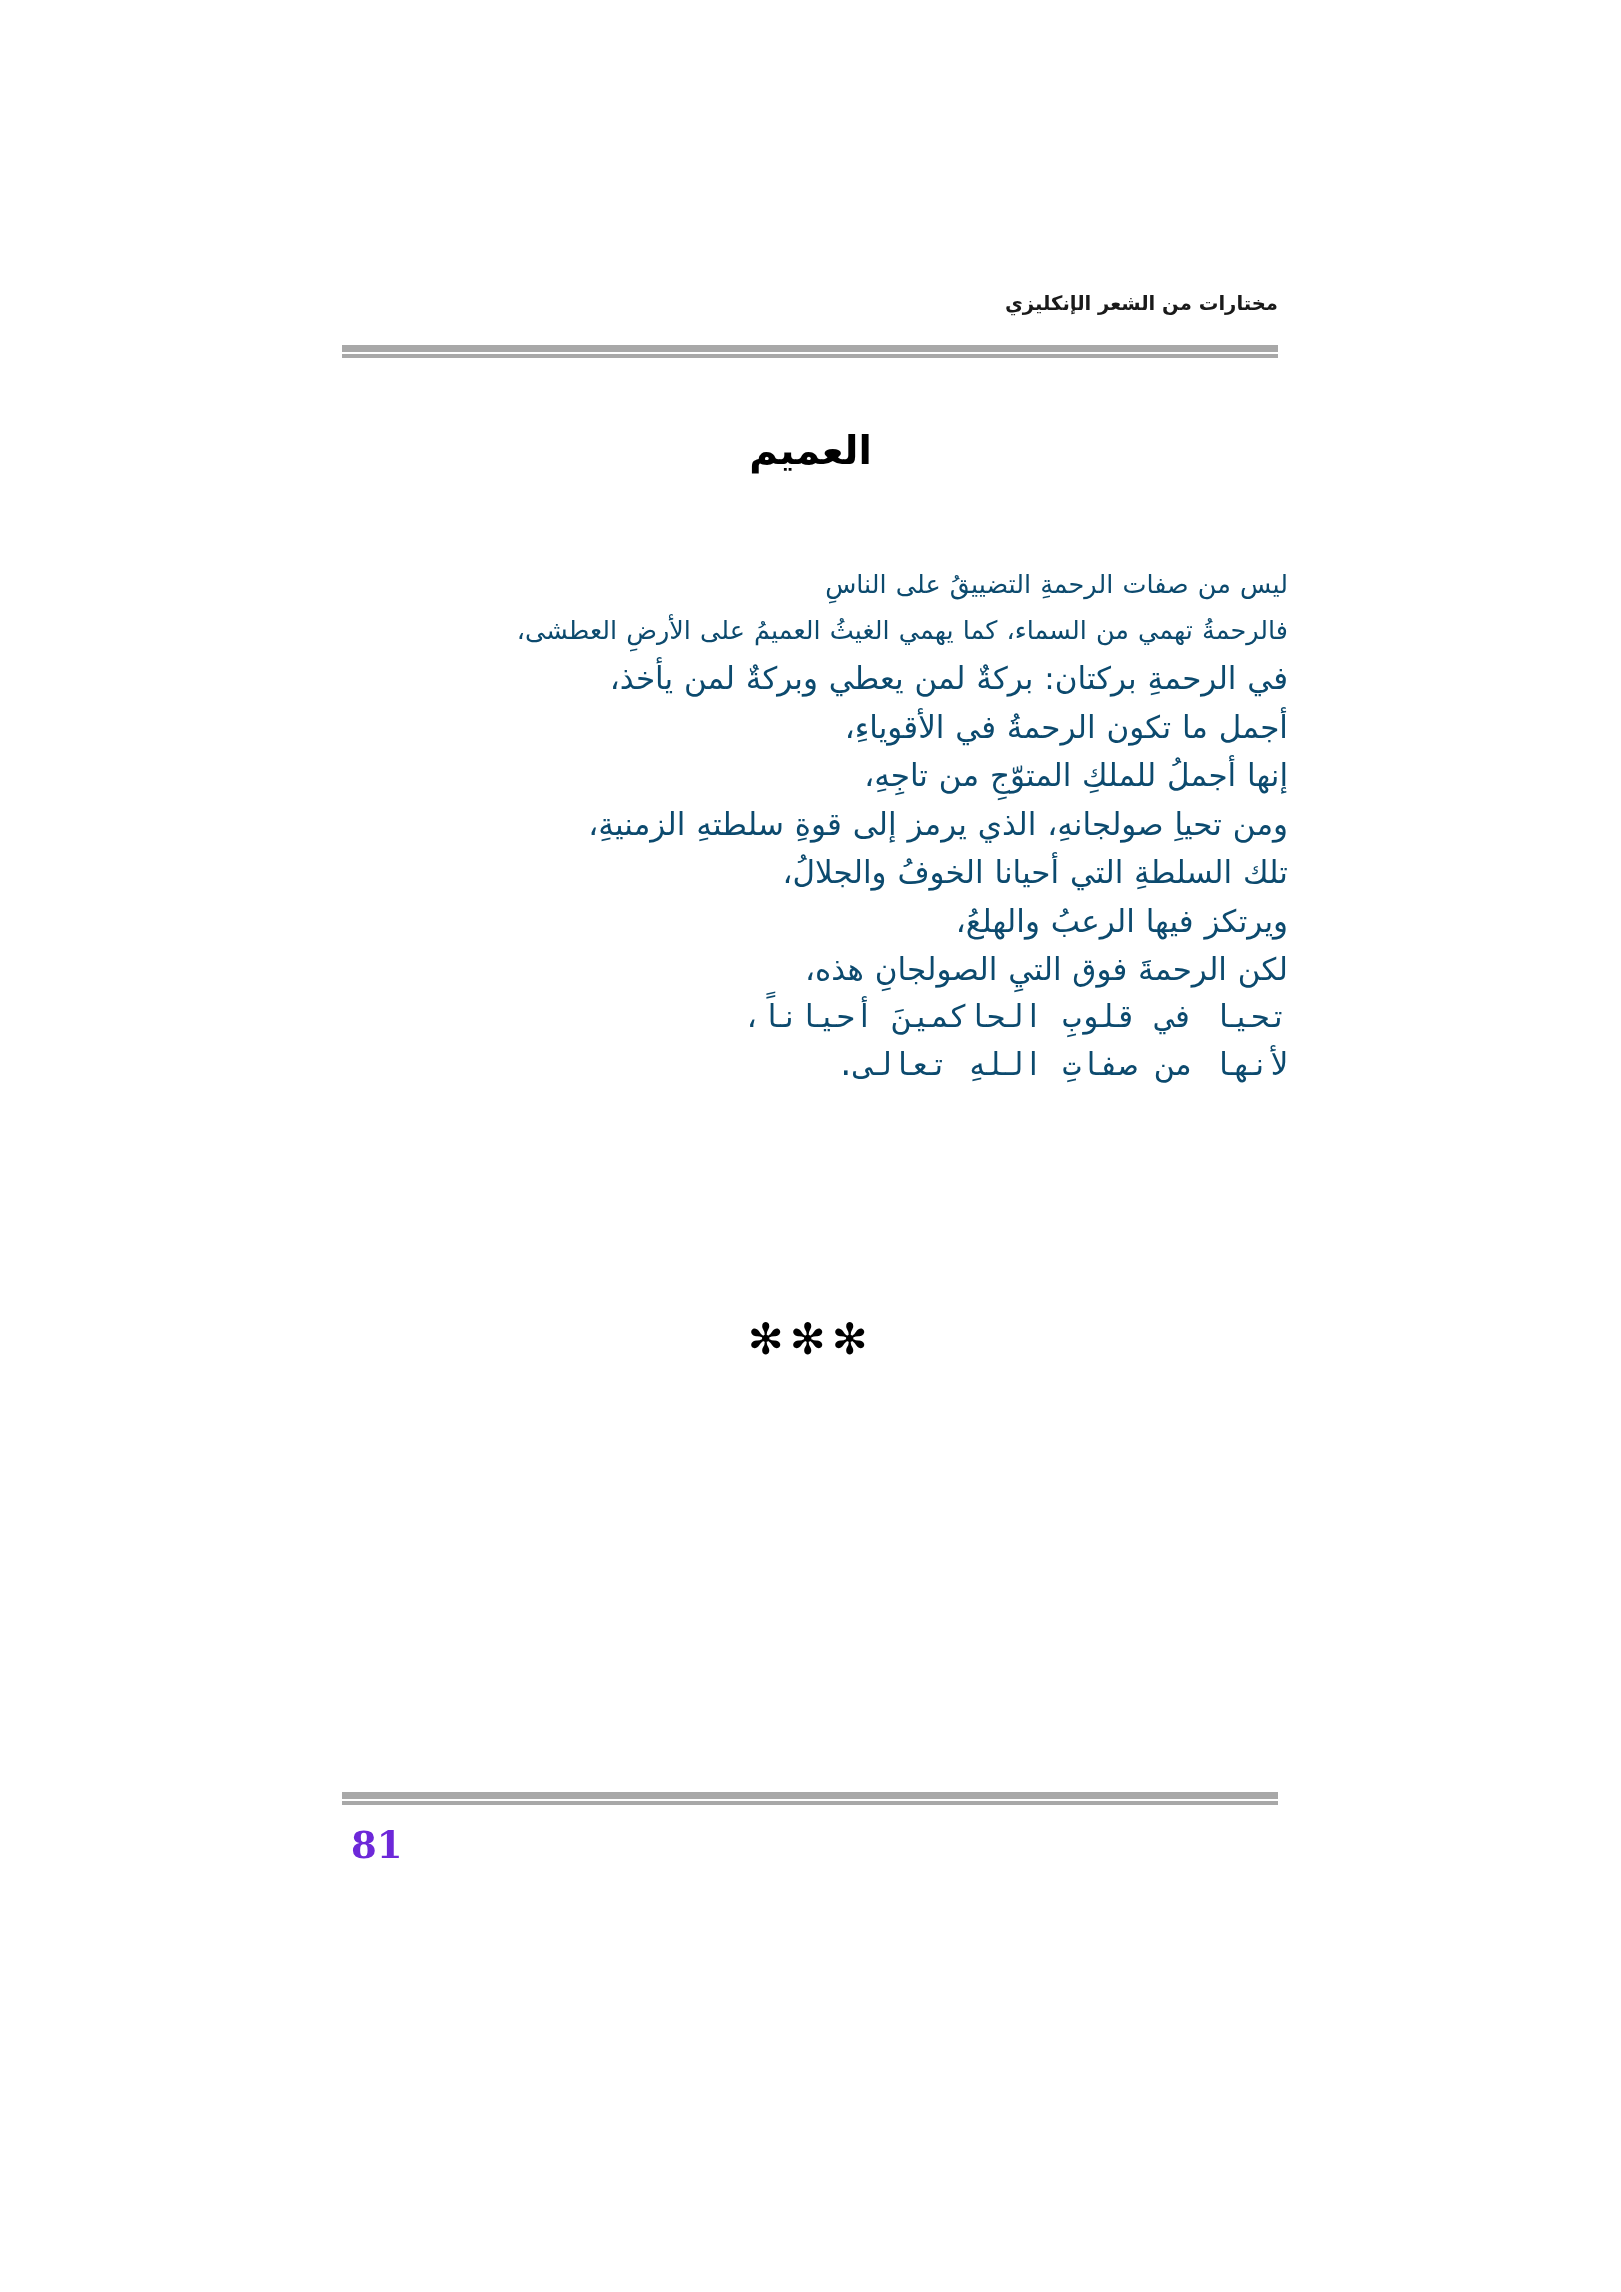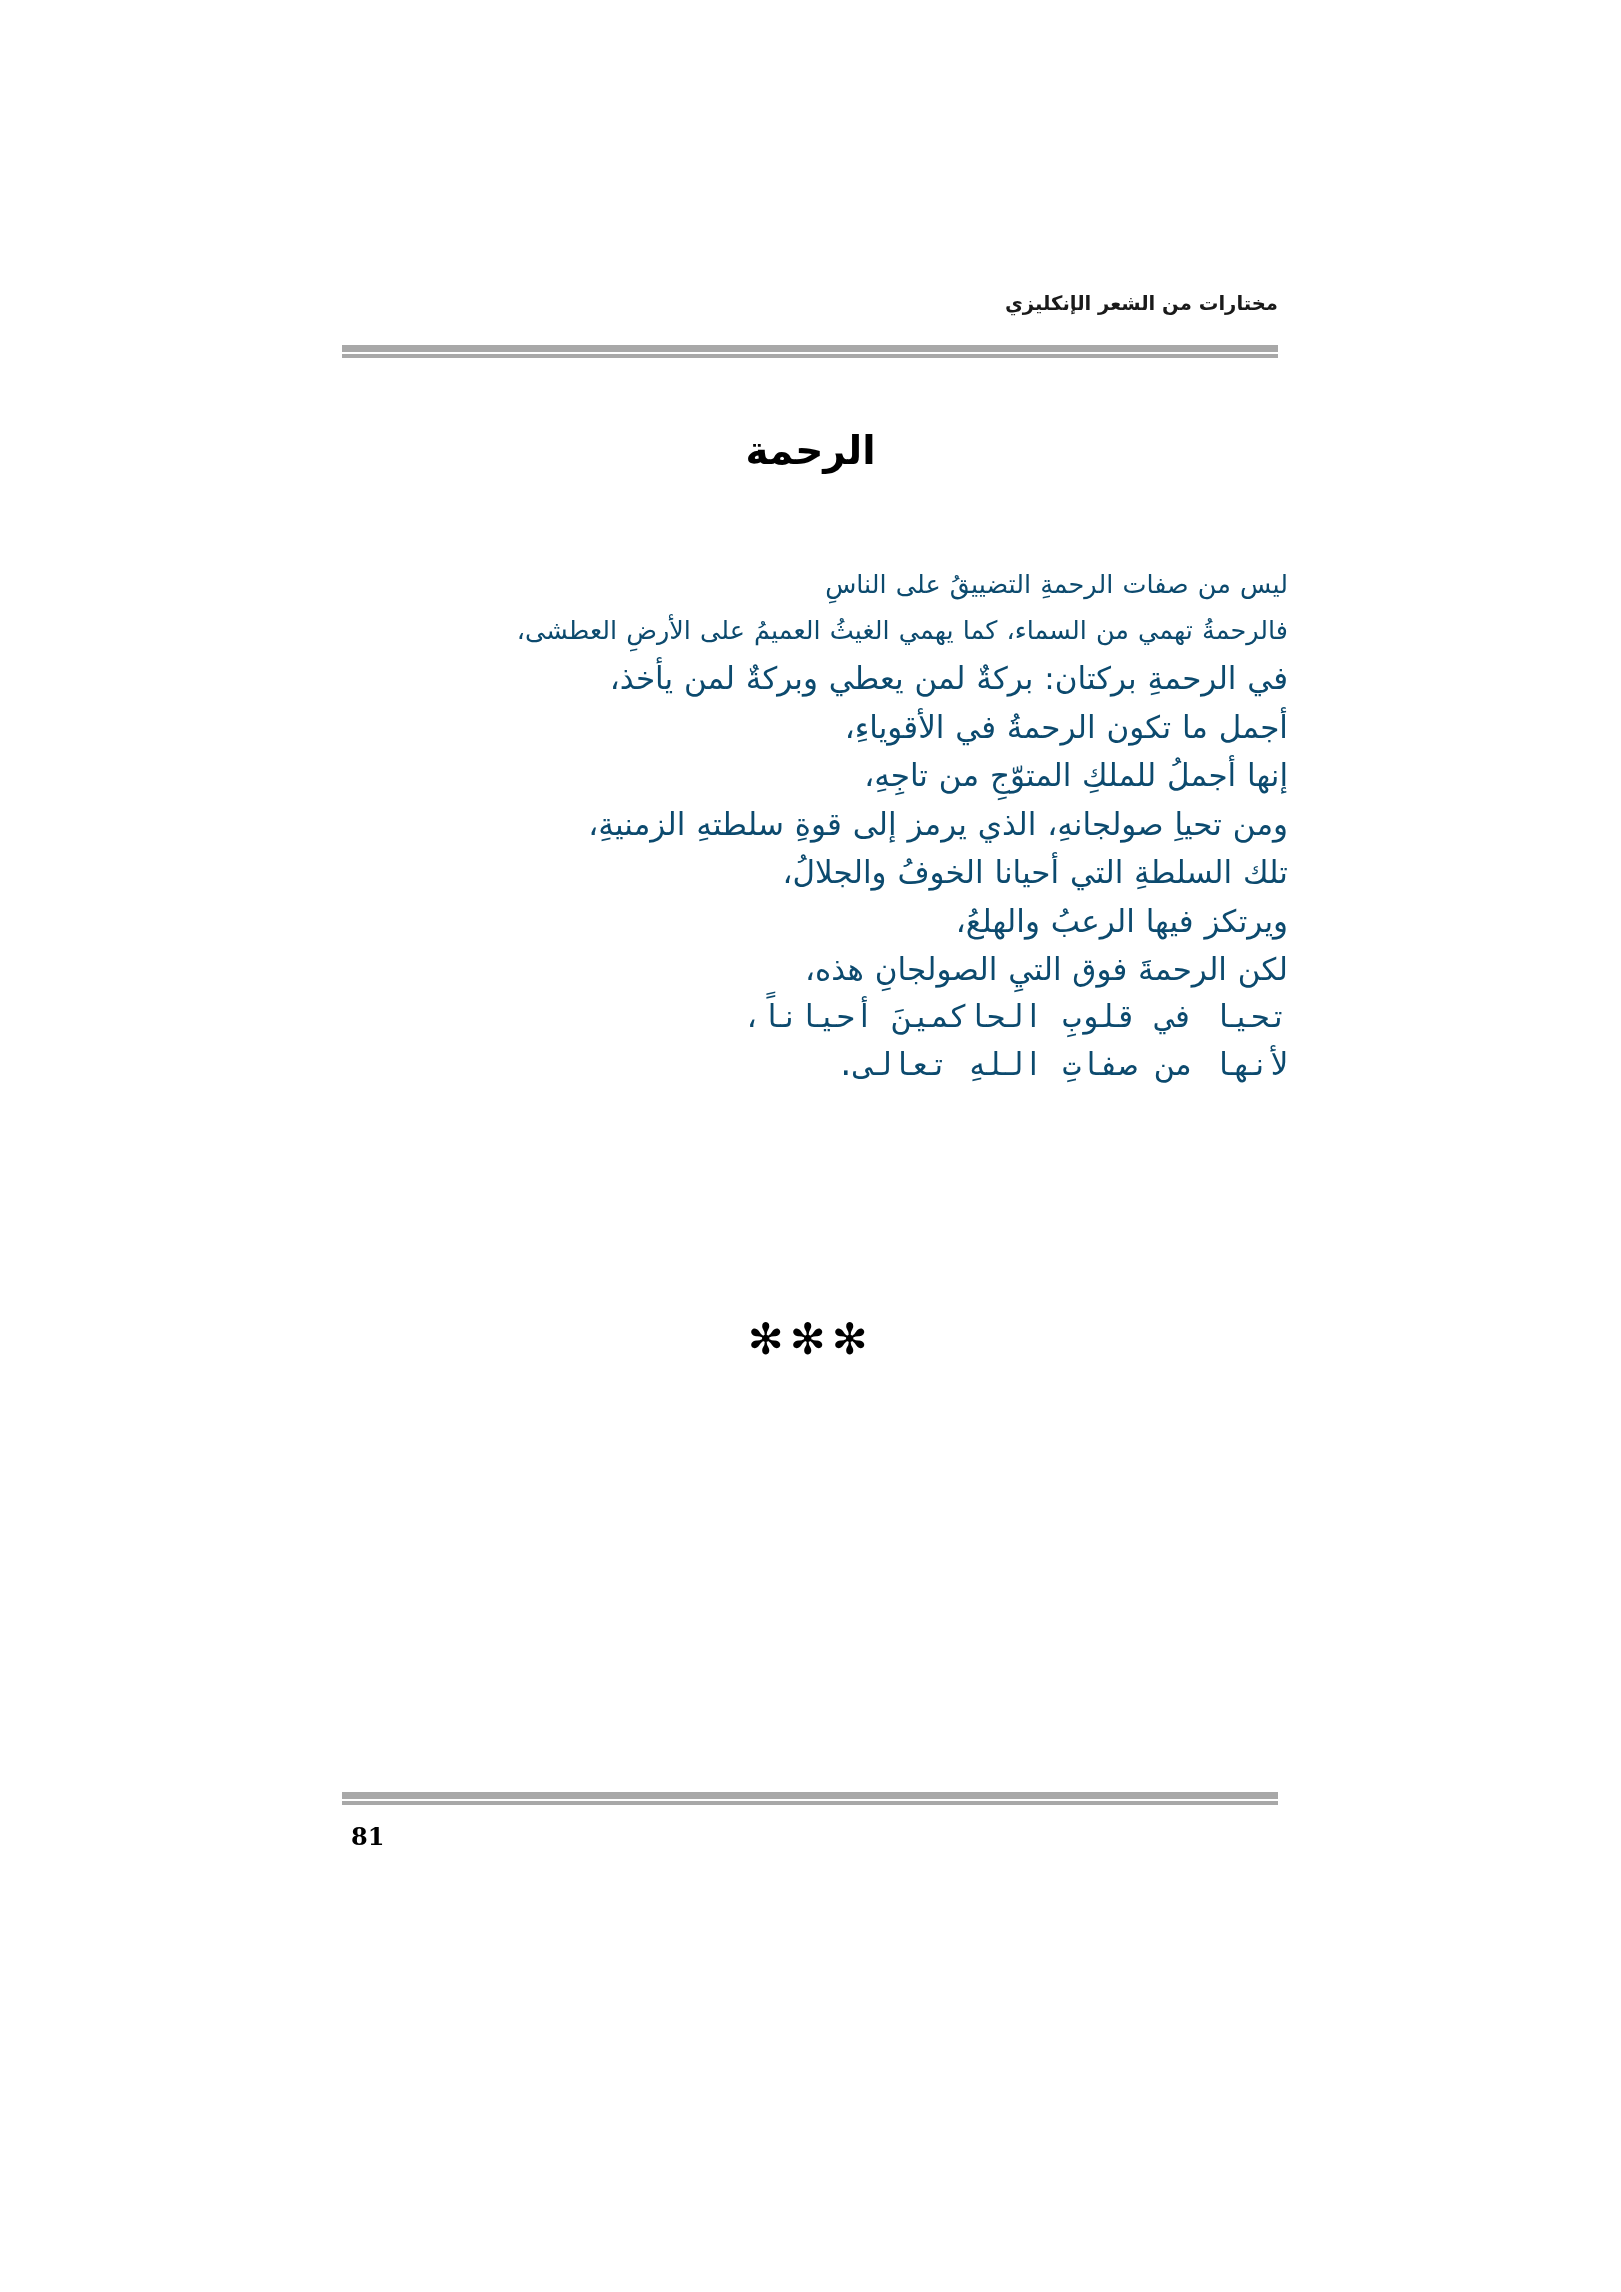--- a/index.html
+++ b/index.html
@@ -158,42 +158,42 @@
     height: 3.9px;
     background: #a8a8a8;
   }
 
   
   .page-number {
     position: absolute;
     top: 1823px;
     left: 351px;
     font-family: "DejaVu Serif", "Liberation Serif", serif;
-    font-size: 24px;
-    font-weight: bold;
-    color: #000000;
+    font-size: 37px;
+    font-weight: bold;
+    color: #6d28d9;
     direction: ltr;
     line-height: 1.2;
   }
 </style>
 </head>
 <body>
 
 <div class="page">
 
   <div class="running-header">
     <div class="running-header-text">مختارات من الشعر الإنكليزي</div>
   </div>
 
   <div class="header-rule">
     <div class="bar-thick"></div>
     <div class="bar-thin"></div>
   </div>
 
-  <div class="poem-title">الرحمة</div>
+  <div class="poem-title">العميم</div>
 
   <div class="poem-body">
     <p class="poem-line lead center-ish">ليس من صفات الرحمةِ التضييقُ على الناسِ</p>
     <p class="poem-line lead justify-both">فالرحمةُ تهمي من السماء، كما يهمي الغيثُ العميمُ على الأرضِ العطشى،</p>
     <p class="poem-line indent-a">في الرحمةِ بركتان: بركةٌ لمن يعطي وبركةٌ لمن يأخذ،</p>
     <p class="poem-line indent-c">أجمل ما تكون الرحمةُ في الأقوياءِ،</p>
     <p class="poem-line indent-f">إنها أجملُ للملكِ المتوّجِ من تاجِهِ،</p>
     <p class="poem-line indent-d">ومن تحياِ صولجانهِ، الذي يرمز إلى قوةِ سلطتهِ الزمنيةِ،</p>
     <p class="poem-line indent-e">تلك السلطةِ التي أحيانا الخوفُ والجلالُ،</p>
     <p class="poem-line indent-i">ويرتكز فيها الرعبُ والهلعُ،</p>

